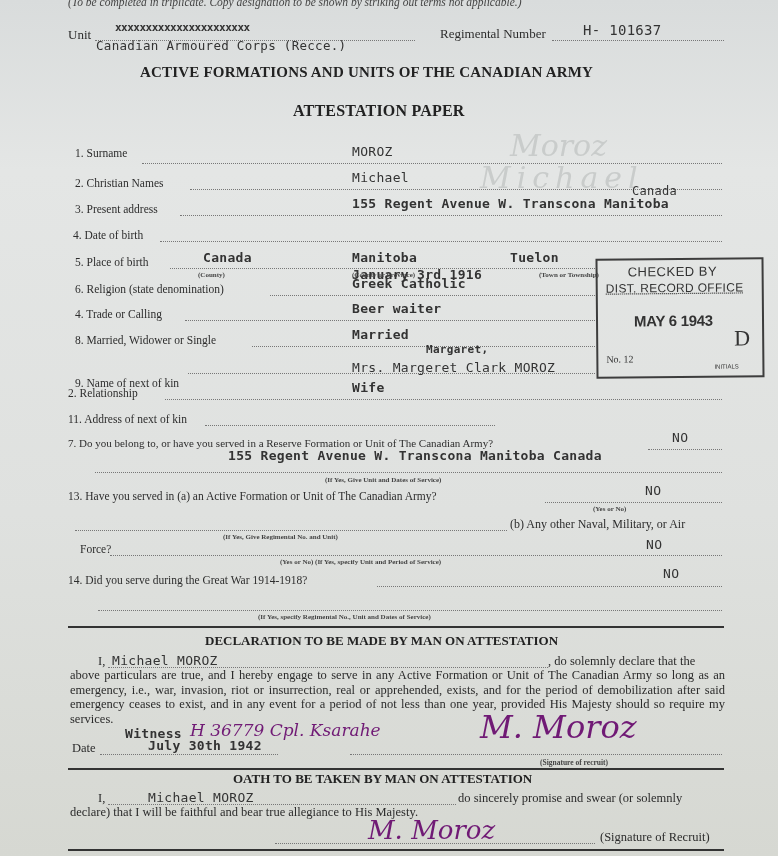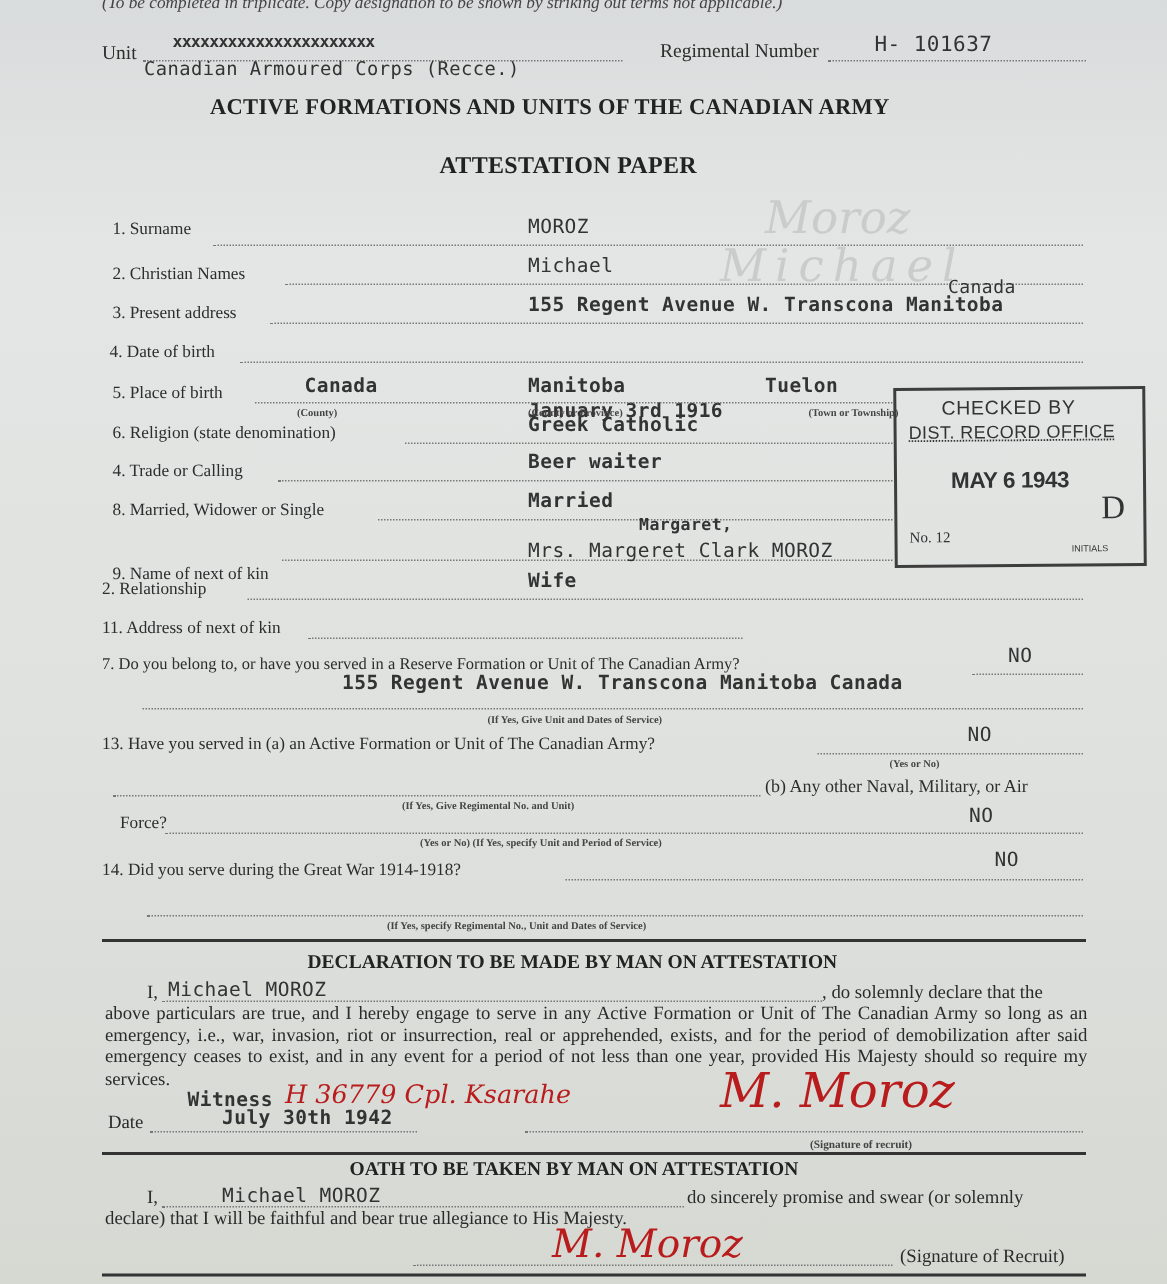--- a/index.html
+++ b/index.html
@@ -12,21 +12,21 @@
   .mono { font-family:"DejaVu Sans Mono", monospace; color:#333; font-weight:bold; letter-spacing:0.3px; }
   .italic-note { font-style:italic; font-size:11.5px; color:#444; }
   .label { font-size:11.5px; color:#2d2d2d; }
   .heading { font-weight:bold; font-size:15px; letter-spacing:0.2px; color:#222; }
   .subhead { font-weight:bold; font-size:13px; color:#222; }
   .dots { position:absolute; border-bottom:1.5px dotted #777; height:0; }
   .caption { font-size:7px; font-weight:bold; color:#444; position:absolute; white-space:nowrap; }
   .rule { position:absolute; height:2px; background:#333; }
   .para { font-size:12.5px; line-height:14.5px; text-align:justify; }
   .stamp { position:absolute; border:2px solid #3d3d3d; font-family:"Liberation Sans", sans-serif; color:#333; }
-  .hand { font-family:"DejaVu Serif", serif; font-style:italic; color:#b91c1c; }
+  .hand { font-family:"DejaVu Serif", serif; font-style:italic; color:#701a75; }
   .ghost { font-family:"DejaVu Serif", serif; font-style:italic; color:#c9cccb; }
 </style>
 </head>
 <body>
 
 <div class="abs italic-note" style="left:68px;top:-4px;">(To be completed in triplicate. Copy designation to be shown by striking out terms not applicable.)</div>
 
 <div class="abs label" style="left:68px;top:27px;font-size:13px;">Unit</div>
 <div class="abs mono" style="left:115px;top:21px;font-size:11px;letter-spacing:-0.5px;">xxxxxxxxxxxxxxxxxxxxxx</div>
 <div class="dots" style="left:95px;top:40px;width:320px;"></div>
@@ -106,21 +106,21 @@
 <div class="abs mono" style="left:672px;top:430px;font-size:13px;font-weight:normal;">NO</div>
 <div class="dots" style="left:95px;top:472px;width:627px;"></div>
 <div class="caption" style="left:325px;top:476px;">(If Yes, Give Unit and Dates of Service)</div>
 
 <div class="abs label" style="left:68px;top:490px;font-size:11.5px;">13. Have you served in (a) an Active Formation or Unit of The Canadian Army?</div>
 <div class="dots" style="left:545px;top:502px;width:177px;"></div>
 <div class="abs mono" style="left:645px;top:483px;font-size:13px;font-weight:normal;">NO</div>
 <div class="caption" style="left:593px;top:505px;">(Yes or No)</div>
 <div class="dots" style="left:75px;top:530px;width:432px;"></div>
 <div class="abs label" style="left:510px;top:517px;font-size:12px;">(b) Any other Naval, Military, or Air</div>
-<div class="caption" style="left:223px;top:533px;margin-left:45px;">(If Yes, Give Regimental No. and Unit)</div>
+<div class="caption" style="left:223px;top:533px;">(If Yes, Give Regimental No. and Unit)</div>
 <div class="abs label" style="left:80px;top:543px;">Force?</div>
 <div class="dots" style="left:110px;top:555px;width:612px;"></div>
 <div class="abs mono" style="left:646px;top:537px;font-size:13px;font-weight:normal;">NO</div>
 <div class="caption" style="left:270px;top:558px;padding-left:10px;">(Yes or No) (If Yes, specify Unit and Period of Service)</div>
 
 <div class="abs label" style="left:68px;top:574px;font-size:11.5px;">14. Did you serve during the Great War 1914-1918?</div>
 <div class="dots" style="left:377px;top:586px;width:345px;"></div>
 <div class="abs mono" style="left:663px;top:566px;font-size:13px;font-weight:normal;">NO</div>
 <div class="dots" style="left:98px;top:610px;width:624px;"></div>
 <div class="caption" style="left:258px;top:613px;">(If Yes, specify Regimental No., Unit and Dates of Service)</div>

